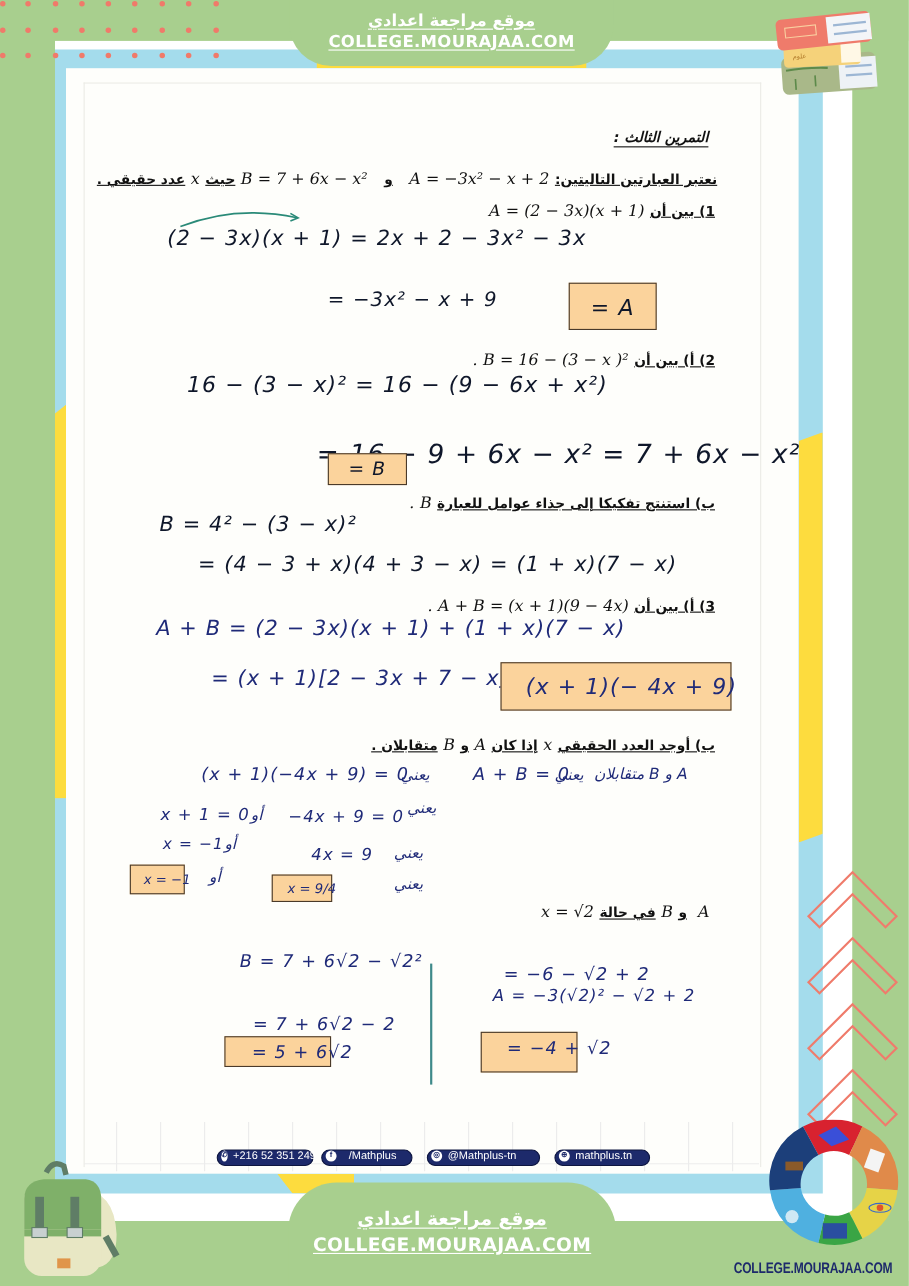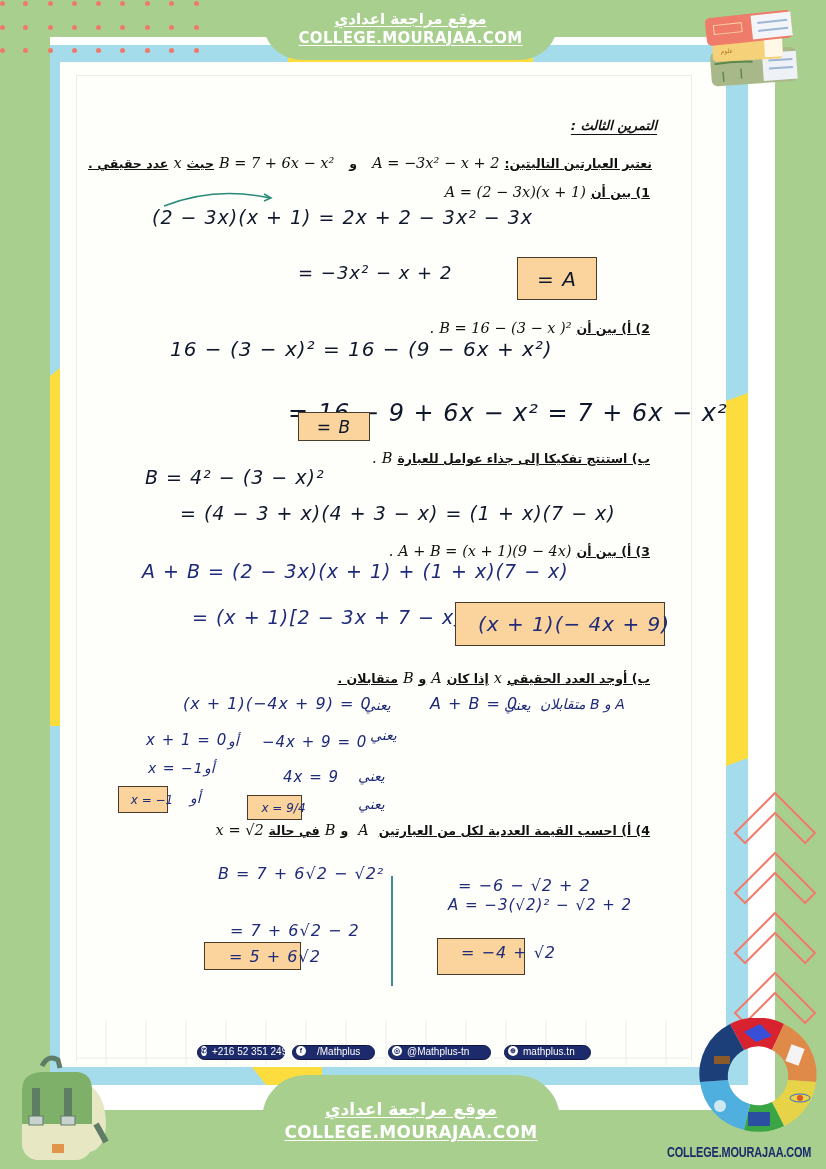--- a/index.html
+++ b/index.html
@@ -123,42 +123,42 @@
   </g>
   <g transform="rotate(-6 56 20)">
     <rect x="14" y="4" width="86" height="28" rx="5" fill="#ef7b6b"></rect>
     <path d="M60 6 L100 6 L100 30 L60 30 Z" fill="#f3f5f8"></path>
     <line x1="66" y1="14" x2="96" y2="14" stroke="#9cb6d4" stroke-width="2"></line>
     <line x1="66" y1="22" x2="96" y2="22" stroke="#9cb6d4" stroke-width="2"></line>
     <rect x="22" y="12" width="28" height="9" fill="none" stroke="#f9d0a0" stroke-width="1"></rect>
   </g>
 </svg>
 
-<div class="abs title" style="right:169px;top:118px;font-style:italic;">التمرين الثالث :</div>
+<div class="abs title" style="right:182px;top:118px;font-style:italic;">التمرين الثالث :</div>
 
 <div class="abs q" style="right:174px;top:155px;">
   <span class="ar">نعتبر العبارتين التاليتين:</span>
   <span class="m">A = −3x² − x + 2</span>
   <span class="ar" style="margin:0 10px;">و</span>
   <span class="m">B = 7 + 6x − x²</span>
   <span class="ar">حيث</span>
   <span class="m">x</span>
   <span class="ar">عدد حقيقي .</span>
 </div>
 
 <div class="abs q" style="right:176px;top:184px;">
   <span class="ar">1) بين أن</span>
   <span class="m">A = (2 − 3x)(x + 1)</span>
 </div>
 <svg class="abs" style="left:160px;top:190px;" width="120" height="20">
   <path d="M4 16 Q55 -4 110 8" stroke="#2a8a78" stroke-width="1.5" fill="none"></path>
   <path d="M104 4 L111 8 L104 11" stroke="#2a8a78" stroke-width="1.5" fill="none"></path>
 </svg>
 <div class="abs hw teal" style="left:152px;top:206px;font-size:19px;">(2 − 3x)(x + 1) = 2x + 2 − 3x² − 3x</div>
-<div class="abs hw teal" style="left:298px;top:262px;">= −3x² − x + 2</div>
+<div class="abs hw teal" style="left:298px;top:262px;">= −3x² − x + 9</div>
 <div class="abs box" style="left:517px;top:257px;width:80px;height:43px;">
   <span class="hw teal" style="font-size:20px;">= A</span>
 </div>
 
 <div class="abs q" style="right:176px;top:320px;">
   <span class="ar">2) أ) بين أن</span>
   <span class="m">B = 16 − (3 − x )²</span>
   <span class="m">.</span>
 </div>
 <div class="abs hw teal" style="left:170px;top:337px;font-size:20px;">16 − (3 − x)² = 16 − (9 − 6x + x²)</div>
@@ -215,21 +215,20 @@
 <div class="abs box" style="left:118px;top:786px;width:50px;height:27px;">
   <span class="hw navy" style="font-size:12px;letter-spacing:0;">x = −1</span>
 </div>
 <div class="abs hw navy hw-ar" style="left:172px;top:790px;">أو</div>
 <div class="abs box" style="left:247px;top:795px;width:55px;height:25px;">
   <span class="hw navy" style="font-size:12px;letter-spacing:0;">x = 9/4</span>
 </div>
 <div class="abs hw navy hw-ar" style="left:340px;top:796px;">يعني</div>
 
 <div class="abs q" style="right:176px;top:822px;">
-  <span class="ar">4) أ) احسب القيمة العددية لكل من العبارتين</span>
   <span class="m" style="margin:0 5px;">A</span>
   <span class="ar">و</span>
   <span class="m">B</span>
   <span class="ar">في حالة</span>
   <span class="m">x = √2</span>
 </div>
 
 <div class="abs hw navy" style="left:200px;top:864px;font-size:16px;">B = 7 + 6√2 − √2²</div>
 <div class="abs hw navy" style="left:212px;top:921px;font-size:16px;">= 7 + 6√2 − 2</div>
 <div class="abs box" style="left:204px;top:942px;width:97px;height:28px;justify-content:flex-start;padding-left:6px;">

